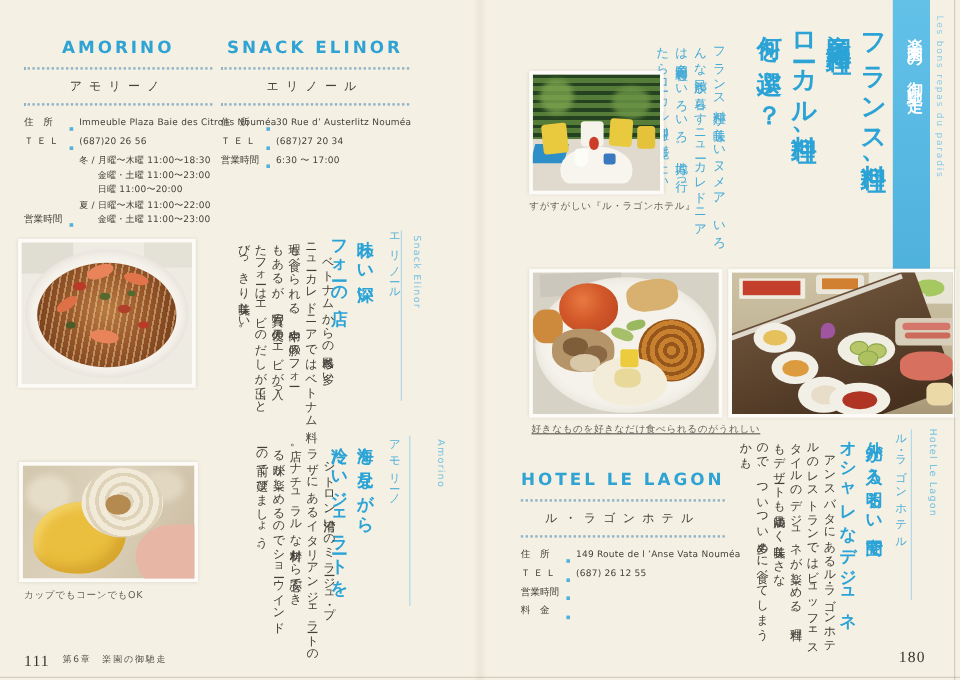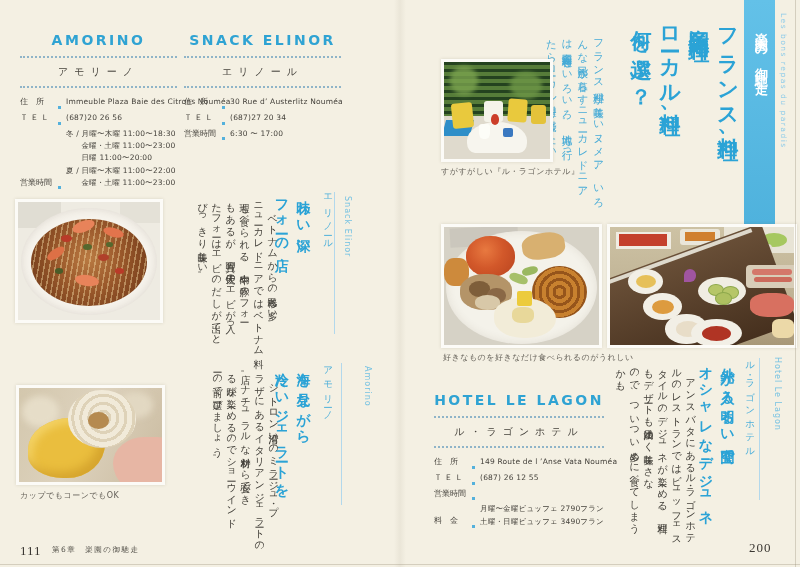--- a/index.html
+++ b/index.html
@@ -195,21 +195,21 @@
     <div class="abs" style="left:10%;top:40%;width:34%;height:30%;border-radius:45%;background:#b49468;"></div>
     <div class="abs" style="left:16%;top:46%;width:14%;height:13%;border-radius:50%;background:#7e5e3a;"></div>
     <div class="abs" style="left:28%;top:52%;width:12%;height:12%;border-radius:50%;background:#8a6846;"></div>
     <div class="abs" style="left:20%;top:58%;width:16%;height:12%;border-radius:50%;background:#d8c8a8;"></div>
     <div class="abs" style="left:32%;top:60%;width:40%;height:34%;border-radius:45% 55% 50% 50%;background:#f2ecd8;"></div>
     <div class="abs" style="left:44%;top:68%;width:14%;height:13%;border-radius:40%;background:#e8d89a;"></div>
     <div class="abs" style="left:47%;top:54%;width:10%;height:13%;border-radius:2px;background:#eccb3c;"></div>
     <div class="abs" style="left:42%;top:40%;width:12%;height:8%;border-radius:40%;background:#a6c06a;transform:rotate(20deg);"></div>
     <div class="abs" style="left:50%;top:34%;width:10%;height:7%;border-radius:40%;background:#9ab860;transform:rotate(-15deg);"></div>
   </div>
-  <div class="caption" style="left:443px;top:351px;">好きなものを好きなだけ食べられるのがうれしい</div>
+  <div class="caption" style="left:443px;top:351px;text-decoration:underline;">好きなものを好きなだけ食べられるのがうれしい</div>
 
   <div class="photo" style="left:607px;top:224px;width:184px;height:118px;">
     <div class="abs" style="inset:0;background:linear-gradient(180deg,#cdc2a4 0%,#bfb294 60%,#a89878 100%);"></div>
     <div class="abs" style="left:3%;top:4%;width:30%;height:15%;background:#f0ece2;"></div>
     <div class="abs" style="left:5%;top:6%;width:26%;height:10%;background:#c4402c;"></div>
     <div class="abs" style="left:38%;top:2%;width:22%;height:13%;border-radius:3px;background:#eae6da;"></div>
     <div class="abs" style="left:41%;top:4%;width:16%;height:8%;background:#d08030;"></div>
     <div class="abs" style="left:62%;top:0;width:38%;height:22%;background:#e8e4d6;"></div>
     <div class="abs" style="left:66%;top:3%;width:14%;height:13%;border-radius:50%;background:#8cb84c;"></div>
     <div class="abs" style="left:82%;top:5%;width:14%;height:12%;border-radius:50%;background:#a6c860;"></div>
@@ -252,37 +252,35 @@
         <span class="ib-bullet"></span>
         <span class="ib-value">(687) 26 12 55</span>
       </div>
       <div class="ib-row">
         <span class="ib-label">営業時間</span>
         <span class="ib-bullet"></span>
       </div>
       <div class="ib-row">
         <span class="ib-label">料　金</span>
         <span class="ib-bullet"></span>
-        <span class="ib-value">月曜〜金曜ビュッフェ 2790フラン
-土曜・日曜ビュッフェ 3490フラン</span>
       </div>
     </div>
   </div>
 
   <div class="abs enlabel" style="right:18px;top:357px;">Hotel Le Lagon</div>
   <div class="vrule" style="left:759px;top:358px;height:142px;"></div>
   <div class="abs vtext kana-label" style="right:44px;top:355px;">ル・ラゴンホテル</div>
   <div class="abs vtext sec-headline" style="right:62px;top:357px;">外光が入る明るい空間で
 オシャレなデジュネ</div>
   <div class="abs vtext sec-body" style="right:103px;top:362px;">　アンスバタにあるル・ラゴンホテ
 ルのレストランではビュッフェス
 タイルのデジュネが楽しめる。料理
 もデザートも満足ゆく美味しさな
 ので、ついつい多めに食べてしまう
 かも。</div>
 
   <div class="abs pagenum" style="left:20px;top:543px;">111</div>
   <div class="abs chapter" style="left:52px;top:545px;">第6章　楽園の御馳走</div>
-  <div class="abs pagenum" style="left:749px;top:540px;">200</div>
+  <div class="abs pagenum" style="left:749px;top:540px;">180</div>
 
   <div class="abs edge" style="left:795px;top:0;width:1px;height:567px;"></div>
   <div class="abs edge" style="left:0;top:564px;width:800px;height:1px;"></div>
 </div>
 
 </body></html>

